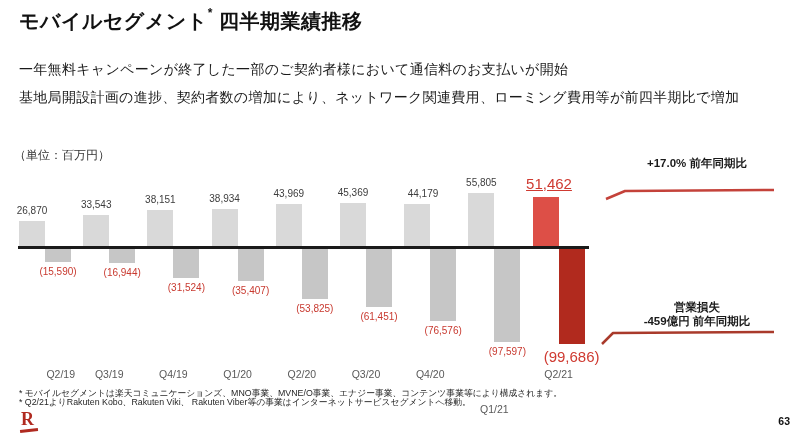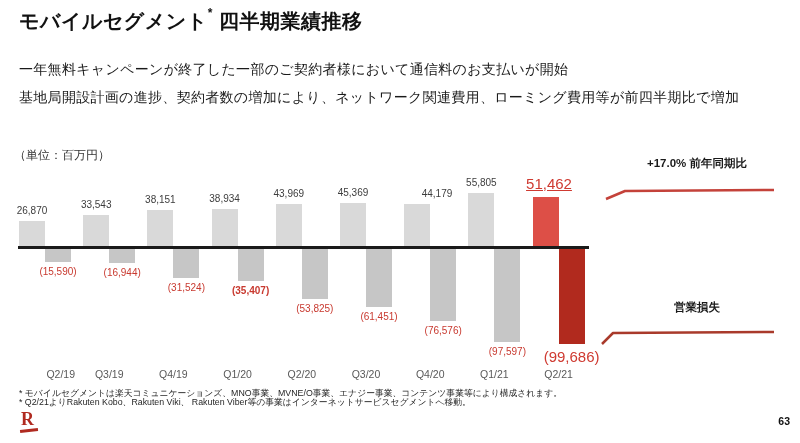--- a/index.html
+++ b/index.html
@@ -53,20 +53,21 @@
 
   <div class="callout-text" id="callout-revenue-text">
     <div>+17.0% 前年同期比</div>
   </div>
   <svg id="callout-revenue-line" style="left:598px;top:183px;" width="184" height="24">
     <polyline points="8,16 27,8 176,7" fill="none" stroke-width="2.5" stroke-linejoin="round" stroke="#c4423a"></polyline>
   </svg>
 
   <div class="callout-text" id="callout-loss-text">
     <div>営業損失</div>
+    <div>-459億円 前年同期比</div>
   </div>
   <svg id="callout-loss-line" style="left:596px;top:326px;" width="188" height="26">
     <polyline points="6,18 17,7 178,6" fill="none" stroke-width="2.5" stroke-linejoin="round" stroke="#a93a2b"></polyline>
   </svg>
 
   <div class="abs footnote" id="footnote-1">* モバイルセグメントは楽天コミュニケーションズ、MNO事業、MVNE/O事業、エナジー事業、コンテンツ事業等により構成されます。</div>
   <div class="abs footnote" id="footnote-2">* Q2/21よりRakuten Kobo、Rakuten Viki、 Rakuten Viber等の事業はインターネットサービスセグメントへ移動。</div>
 
   <div class="abs" id="rakuten-logo">
     <span class="r">R</span>
@@ -86,40 +87,40 @@
     <div class="vlabel loss" style="left: 77.2px; top: 267.4px; width: 90px;">(16,944)</div>
     <div class="tick" style="left: 79.2px; width: 60px;">Q3/19</div>
     <div class="bar abs" style="left: 147.4px; top: 210px; width: 26px; height: 37px; background: rgb(217, 217, 217);"></div>
     <div class="bar abs" style="left: 173.4px; top: 247px; width: 26px; height: 30.6px; background: rgb(198, 198, 198);"></div>
     <div class="vlabel" style="left: 115.4px; top: 194px; width: 90px;">38,151</div>
     <div class="vlabel loss" style="left: 141.4px; top: 281.6px; width: 90px;">(31,524)</div>
     <div class="tick" style="left: 143.4px; width: 60px;">Q4/19</div>
     <div class="bar abs" style="left: 211.6px; top: 209.2px; width: 26px; height: 37.8px; background: rgb(217, 217, 217);"></div>
     <div class="bar abs" style="left: 237.6px; top: 247px; width: 26px; height: 34.3px; background: rgb(198, 198, 198);"></div>
     <div class="vlabel" style="left: 179.6px; top: 193.2px; width: 90px;">38,934</div>
-    <div class="vlabel loss" style="left: 205.6px; top: 285.3px; width: 90px; font-weight: bold;">(35,407)</div>
+    <div class="vlabel loss" style="left: 205.6px; top: 285.3px; width: 90px;">(35,407)</div>
     <div class="tick" style="left: 207.6px; width: 60px;">Q1/20</div>
     <div class="bar abs" style="left: 275.8px; top: 204.4px; width: 26px; height: 42.6px; background: rgb(217, 217, 217);"></div>
     <div class="bar abs" style="left: 301.8px; top: 247px; width: 26px; height: 52.2px; background: rgb(198, 198, 198);"></div>
     <div class="vlabel" style="left: 243.8px; top: 188.4px; width: 90px;">43,969</div>
     <div class="vlabel loss" style="left: 269.8px; top: 303.2px; width: 90px;">(53,825)</div>
     <div class="tick" style="left: 271.8px; width: 60px;">Q2/20</div>
     <div class="bar abs" style="left: 340px; top: 203px; width: 26px; height: 44px; background: rgb(217, 217, 217);"></div>
     <div class="bar abs" style="left: 366px; top: 247px; width: 26px; height: 59.6px; background: rgb(198, 198, 198);"></div>
     <div class="vlabel" style="left: 308px; top: 187px; width: 90px;">45,369</div>
     <div class="vlabel loss" style="left: 334px; top: 310.6px; width: 90px;">(61,451)</div>
     <div class="tick" style="left: 336px; width: 60px;">Q3/20</div>
     <div class="bar abs" style="left: 404.2px; top: 204.1px; width: 26px; height: 42.9px; background: rgb(217, 217, 217);"></div>
     <div class="bar abs" style="left: 430.2px; top: 247px; width: 26px; height: 74.3px; background: rgb(198, 198, 198);"></div>
-    <div class="vlabel" style="left: 392px; top: 188.1px; width: 90px;">44,179</div>
+    <div class="vlabel" style="left: 378px; top: 188.1px; width: 90px;">44,179</div>
     <div class="vlabel loss" style="left: 398.2px; top: 325.3px; width: 90px;">(76,576)</div>
     <div class="tick" style="left: 400.2px; width: 60px;">Q4/20</div>
     <div class="bar abs" style="left: 468.4px; top: 192.9px; width: 26px; height: 54.1px; background: rgb(217, 217, 217);"></div>
     <div class="bar abs" style="left: 494.4px; top: 247px; width: 26px; height: 94.7px; background: rgb(198, 198, 198);"></div>
     <div class="vlabel" style="left: 436.4px; top: 176.9px; width: 90px;">55,805</div>
     <div class="vlabel loss" style="left: 462.4px; top: 345.7px; width: 90px;">(97,597)</div>
-    <div class="tick" style="left: 464.4px; width: 60px;">Q1/21</div>
+    <div class="tick" style="left: 464.4px; width: 60px; margin-top: 35px;">Q1/21</div>
     <div class="bar abs" style="left: 532.6px; top: 197.1px; width: 26px; height: 49.9px; background: rgb(221, 79, 71);"></div>
     <div class="bar abs" style="left: 558.6px; top: 247px; width: 26px; height: 96.7px; background: rgb(177, 42, 30);"></div>
     <div class="vlabel hl" style="left: 504px; top: 175.1px; width: 90px; text-decoration: underline;">51,462</div>
     <div class="vlabel loss hl" style="left: 526.6px; top: 347.7px; width: 90px;">(99,686)</div>
     <div class="tick" style="left: 528.6px; width: 60px;">Q2/21</div>
   </div>
 
 </body></html>

